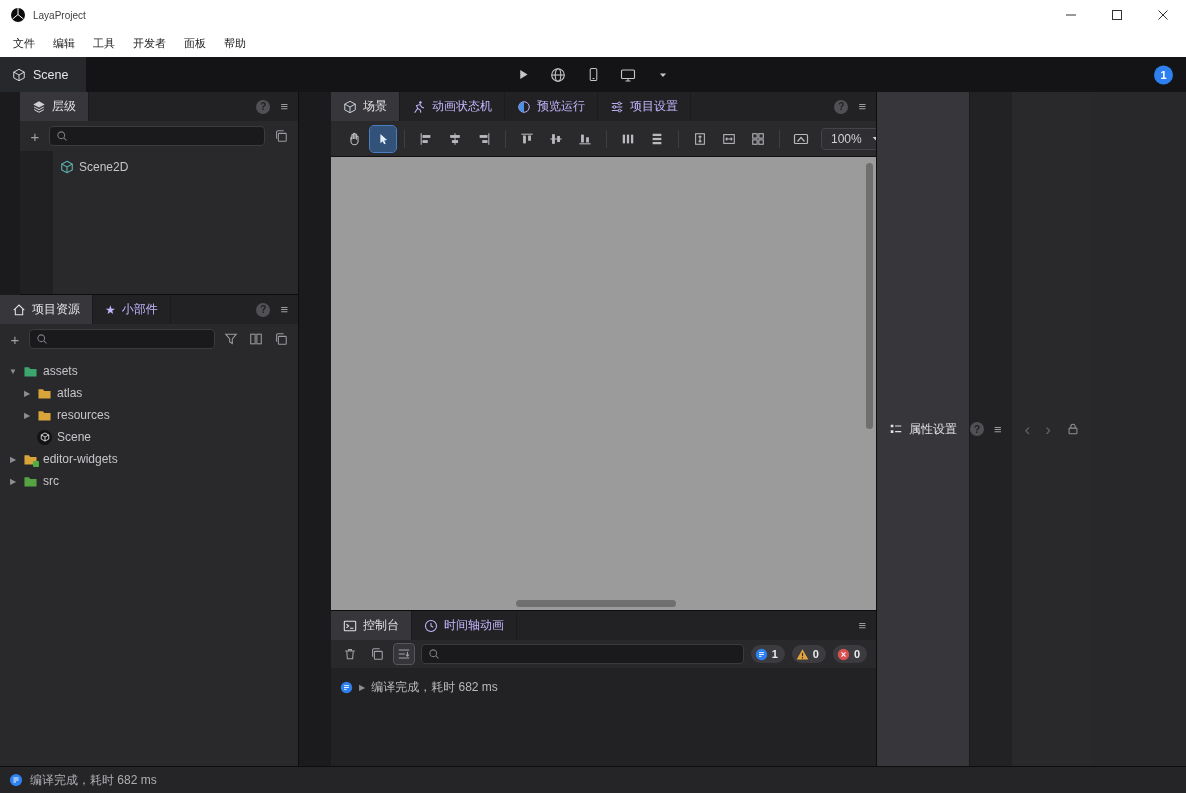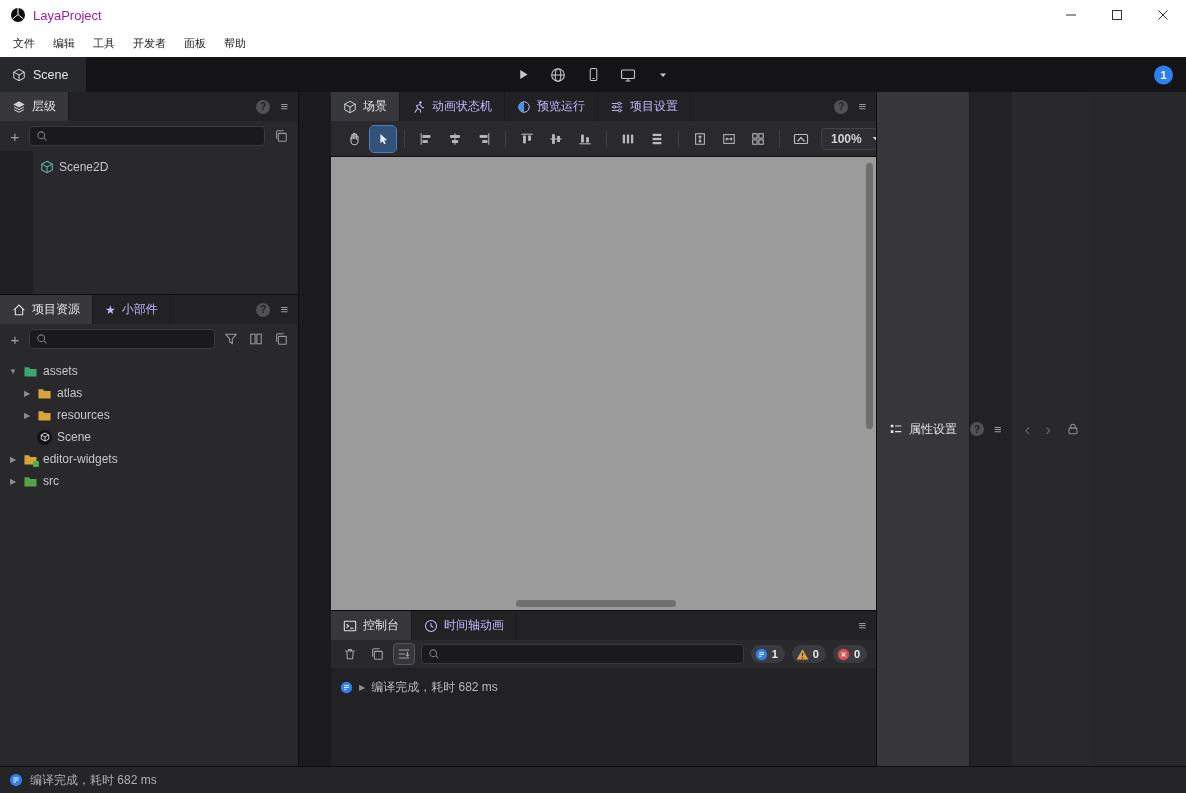--- a/index.html
+++ b/index.html
@@ -7,21 +7,21 @@
   body { font-family:"Liberation Sans","DejaVu Sans",sans-serif; font-size:12px;
          background:#1b1b1d; color:#c5c5c9; overflow:hidden; }
   svg { display:block; }
   input { font-family:inherit; }
 
   .window { width:1186px; height:793px; display:flex; flex-direction:column; }
 
   
   .titlebar { flex:0 0 30px; background:#ffffff; display:flex; align-items:center; color:#111; }
   .logo { margin-left:10px; }
-  .app-title { margin-left:7px; font-size:13px; color:#a21caf; }
+  .app-title { margin-left:7px; font-size:10px; color:#404040; }
   .win-controls { margin-left:auto; display:flex; height:100%; }
   .win-btn { width:46px; display:flex; align-items:center; justify-content:center; color:#222; }
   .menubar { flex:0 0 27px; background:#ffffff; display:flex; align-items:center; padding-left:4px; }
   .menu-item { padding:0 9px; font-size:11px; color:#1a1a1a; }
 
   
   .tabstrip { flex:0 0 35px; background:#141416; display:flex; align-items:stretch; position:relative; }
   .doc-tab { display:flex; align-items:center; gap:7px; padding:0 18px 0 12px;
              background:#27282b; color:#e4e4e6; font-size:12.5px; }
   .center-controls { position:absolute; left:50%; top:0; height:100%; transform:translateX(-50%);
@@ -52,21 +52,21 @@
   .panel-toolbar { flex:0 0 30px; background:#29292c; display:flex; align-items:center;
                    padding:0 8px; gap:7px; }
   .plus { font-size:15px; color:#a0a0a5; width:14px; text-align:center; line-height:1; }
   .tool-ic { width:18px; height:18px; display:flex; align-items:center; justify-content:center; color:#9a9a9f; }
   .searchbox { flex:1; height:20px; background:#1a1a1d; border:1px solid #3a3a3f; border-radius:4px;
                display:flex; align-items:center; padding:0 6px; gap:5px; color:#7c7c82; min-width:0; }
   .searchbox input { flex:1; background:transparent; border:none; outline:none;
                      color:#d0d0d4; font-size:12px; min-width:0; }
 
   
-  .hierarchy { flex:0 0 203px; display:flex; flex-direction:column; border-bottom:1px solid #0d0d0e; }
+  .hierarchy { flex:0 0 203px; display:flex; flex-direction:column; border-bottom:1px solid #0d0d0e;margin-left:20px; }
   .hier-tree { flex:1; background:linear-gradient(90deg,#202023 0,#202023 33px,#29292c 33px); padding-top:5px; }
   .assets { flex:1; display:flex; flex-direction:column; min-height:0; }
   .assets-tree { flex:1; background:#29292c; padding-top:6px; }
   .tree-row { height:22px; display:flex; align-items:center; gap:5px; color:#c6c6ca; font-size:12px; }
   .arrow { width:10px; font-size:8px; color:#8d8d93; text-align:center; flex:0 0 10px; }
   .lvl0 { padding-left:8px; } .lvl1 { padding-left:22px; }
   .scene2d-row { padding-left:40px; }
   .scene-badge { width:15px; height:15px; border-radius:50%; background:#121215;
                  display:flex; align-items:center; justify-content:center; }
   .fold-accent { position:absolute; right:-1px; bottom:-1px; width:6px; height:6px;
@@ -74,21 +74,21 @@
   .rel { position:relative; }
 
   
   .editor-toolbar { flex:0 0 36px; background:#2a2a2d; border-bottom:1px solid #111113;
                     display:flex; align-items:center; padding:0 10px; gap:3px; }
   .tbtn { width:26px; height:26px; border-radius:4px; display:flex; align-items:center;
           justify-content:center; color:#b9b9be; flex:0 0 26px; }
   .tbtn.selected { background:#32527a; outline:1px solid #4a7ec2; color:#e4eefa; }
   .tsep { width:1px; height:18px; background:#3d3d42; margin:0 5px; flex:0 0 1px; }
   .zoom-dd { height:22px; border:1px solid #434348; background:#2f2f33; border-radius:4px;
-             display:flex; align-items:center; gap:9px; padding:0 9px; color:#d2d2d6; margin-left:4px;font-weight:bold; }
+             display:flex; align-items:center; gap:9px; padding:0 9px; color:#d2d2d6; margin-left:4px; }
   .canvas { flex:1; background:var(--canvas,#9b9b9b); position:relative; min-height:0; }
   .vscroll { position:absolute; right:3px; top:6px; width:7px; height:266px; background:#6f6f6f; border-radius:4px; }
   .hscroll { position:absolute; bottom:3px; left:185px; width:160px; height:7px; background:#6f6f6f; border-radius:4px; }
 
   
   .console { flex:0 0 156px; display:flex; flex-direction:column; border-top:1px solid #0d0d0e; }
   .console-toolbar { flex:0 0 28px; background:#29292c; display:flex; align-items:center; gap:7px; padding:0 9px; }
   .cbtn { width:20px; height:20px; display:flex; align-items:center; justify-content:center;
           color:#a2a2a7; border-radius:3px; flex:0 0 20px; }
   .cbtn.toggled { background:#35353a; outline:1px solid #56565c; }

